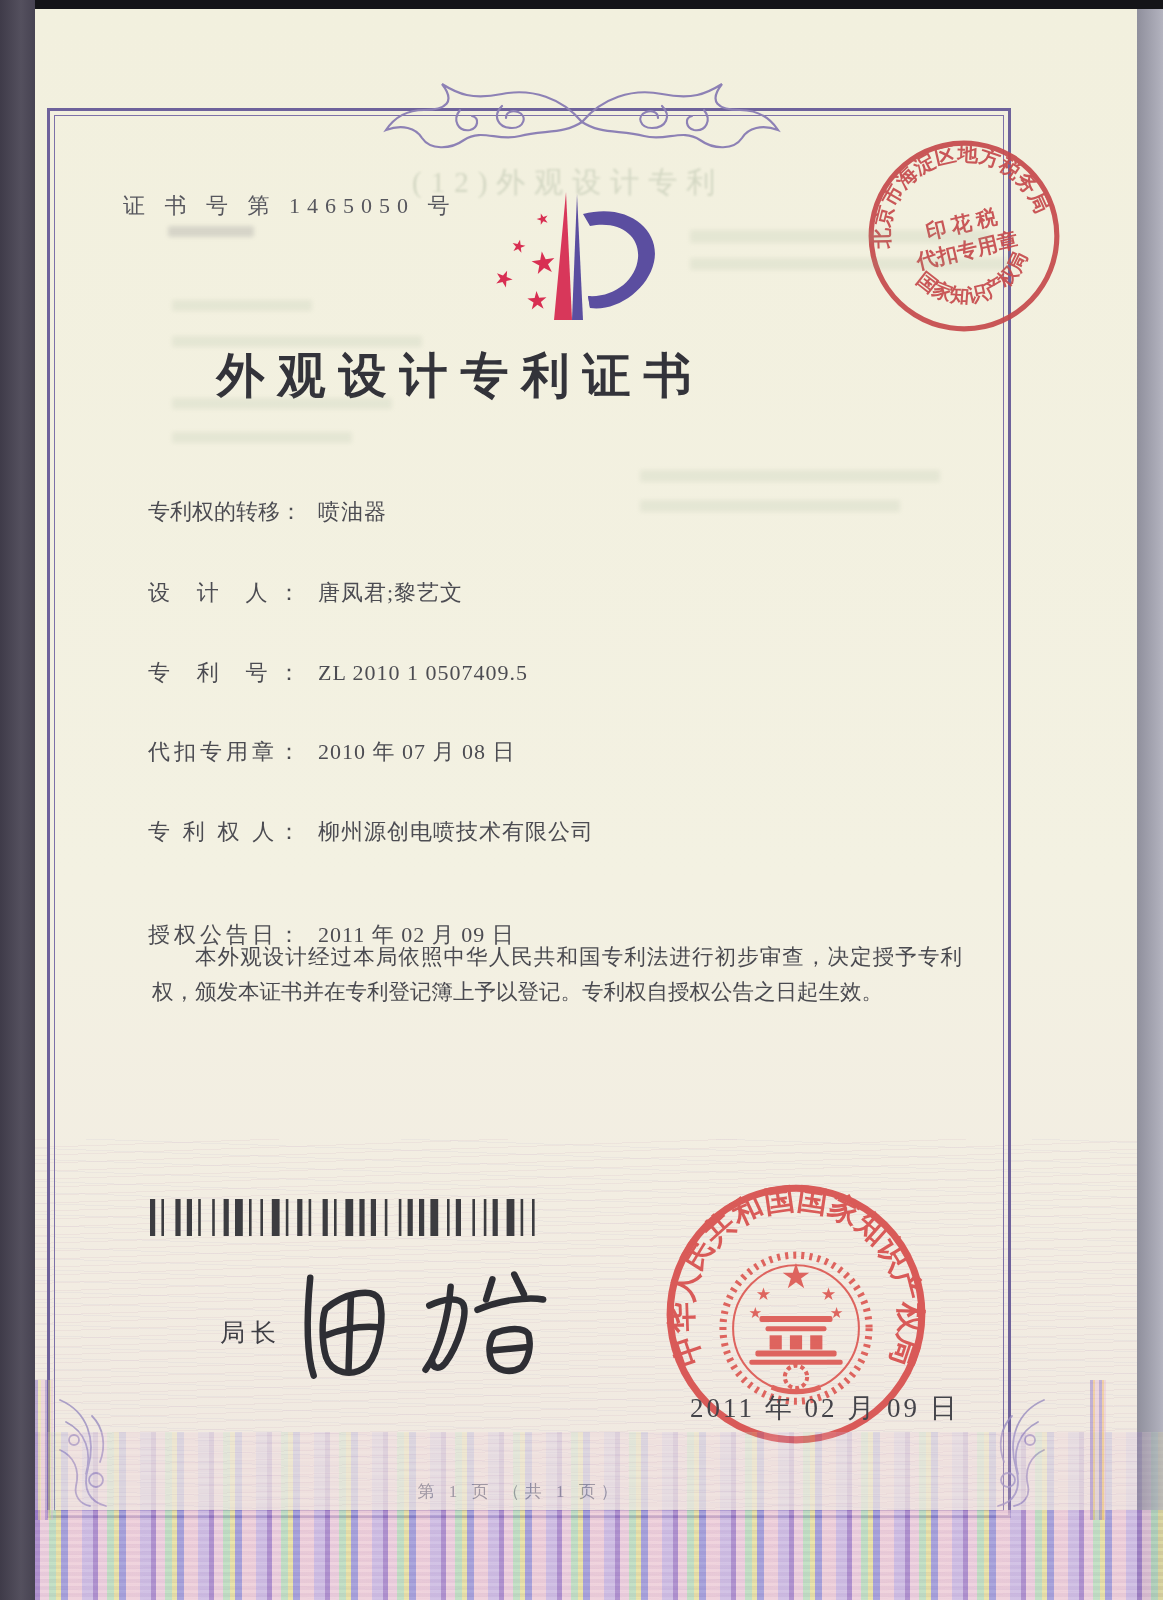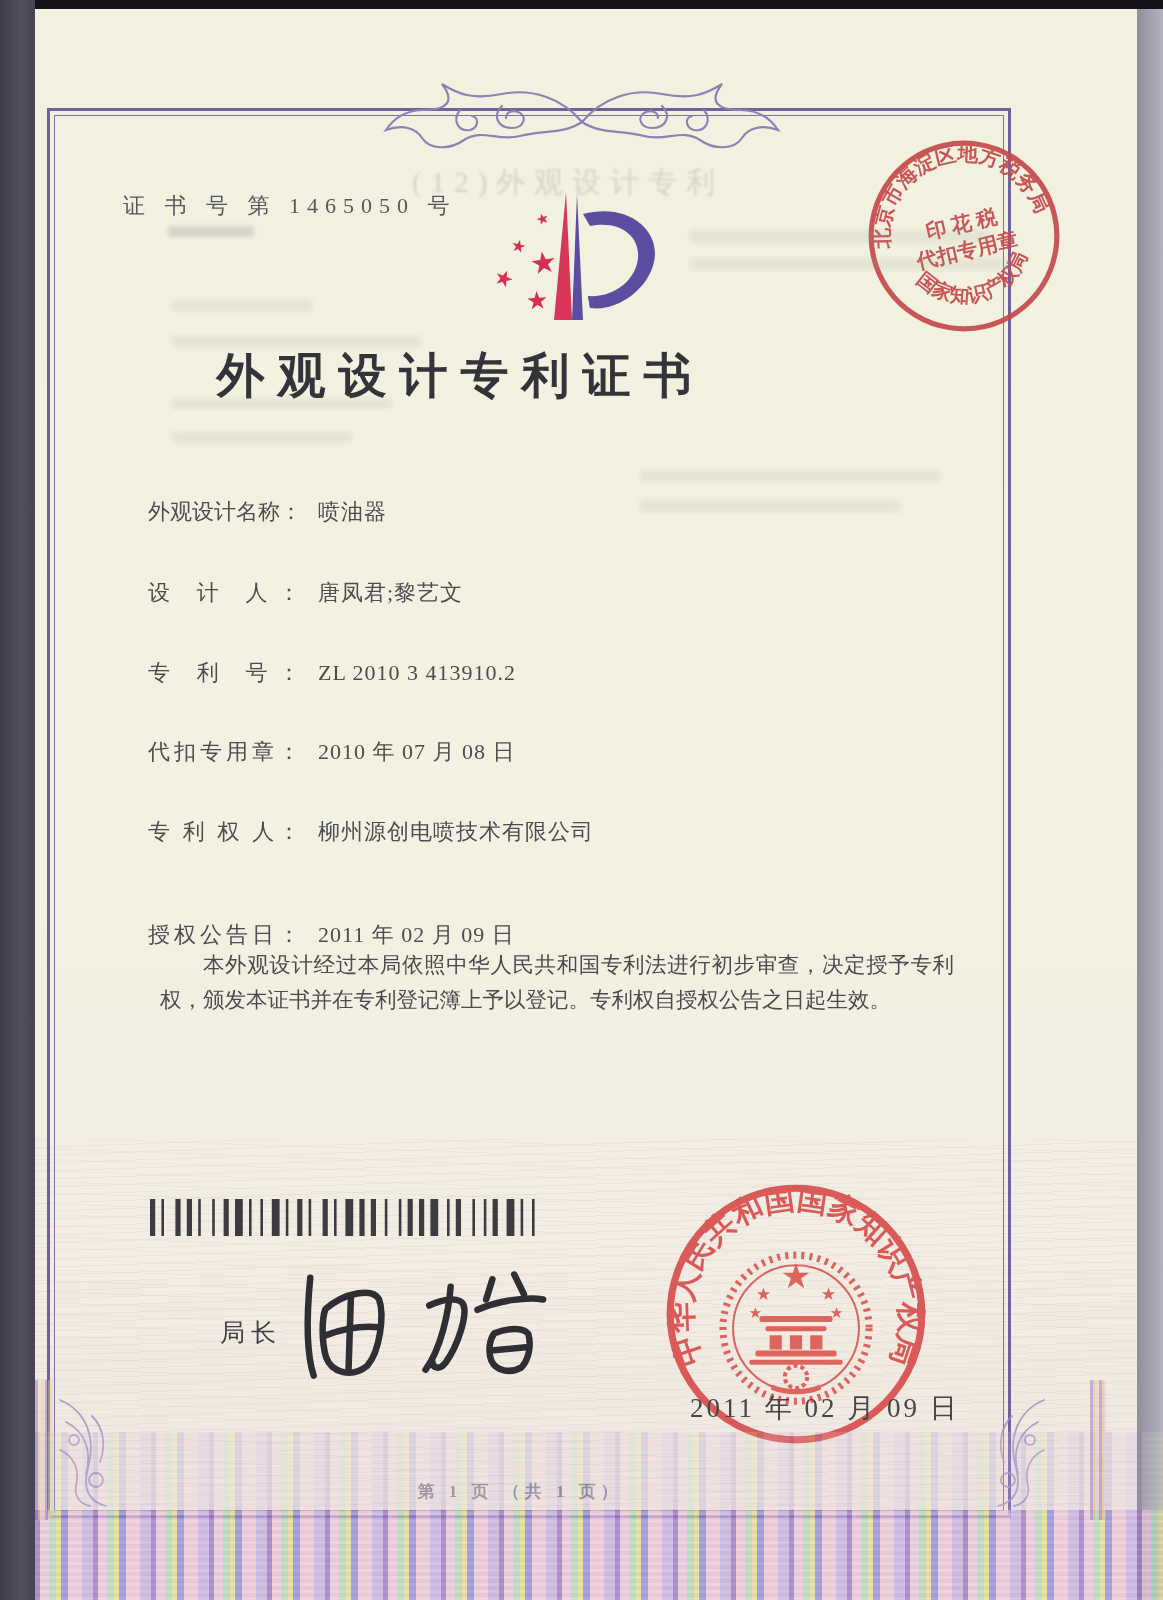--- a/index.html
+++ b/index.html
@@ -51,32 +51,32 @@
   }
   
   .tax-stamp{position:absolute;left:866px;top:138px;width:196px;height:196px;transform:rotate(-13deg);opacity:.92;}
   
   .fields{position:absolute;left:148px;top:488px;width:760px;font-size:22px;color:#4c4c52;}
   .field-row{position:absolute;left:0;white-space:nowrap;}
   .f-label{display:inline-block;width:152px;text-align:justify;text-align-last:justify;}
   .f-value{margin-left:18px;letter-spacing:1px;}
   
   .body-text{position:absolute;left:148px;top:936px;width:818px;font-size:21.5px;line-height:34.5px;color:#4a4a50;text-align:justify;}
-  .body-text p{margin:12px;text-indent:2em;}
+  .body-text p{margin:4px;text-indent:2em;}
   
   .barcode{position:absolute;left:150px;top:1199px;width:386px;height:37px;}
   
   .sig-label{position:absolute;left:220px;top:1316px;font-size:25px;color:#3e3e45;letter-spacing:6px;}
   .sig-draw{position:absolute;left:282px;top:1252px;width:268px;height:148px;transform:rotate(-2deg);}
   .sr-only{position:absolute;width:1px;height:1px;overflow:hidden;clip:rect(0 0 0 0);}
   
   .big-seal{position:absolute;left:658px;top:1176px;width:276px;height:276px;opacity:.93;}
   .seal-date{position:absolute;left:690px;top:1390px;font-size:27px;color:#44444a;letter-spacing:3px;z-index:5;}
   
-  .page-footer{position:absolute;left:0;top:1480px;width:1040px;text-align:center;font-size:17px;color:#8b8b95;letter-spacing:5px;z-index:5;font-weight:bold;}
+  .page-footer{position:absolute;left:0;top:1480px;width:1040px;text-align:center;font-size:17px;color:#8b8b95;letter-spacing:5px;z-index:5;}
   
   .holo, .holo-fade{
     position:absolute;left:35px;width:1128px;z-index:7;
     background:
       repeating-linear-gradient(90deg,
         rgba(156,120,200,.75) 0 5px, rgba(236,200,220,.7) 5px 14px,
         rgba(176,220,184,.7) 14px 21px, rgba(230,224,140,.65) 21px 26px,
         rgba(140,136,216,.7) 26px 33px, rgba(238,200,216,.7) 33px 47px,
         rgba(196,176,228,.7) 47px 58px),
       repeating-linear-gradient(0deg, rgba(255,255,255,.25) 0 3px, rgba(120,80,160,.18) 3px 7px);
@@ -181,23 +181,23 @@
         <textPath href="#taxBot" startOffset="50%" text-anchor="middle">国家知识产权局</textPath>
       </text>
       <text x="95" y="90" text-anchor="middle" font-size="20" font-weight="bold" fill="#c64a4c">印  花  税</text>
       <text x="95" y="116" text-anchor="middle" font-size="20" font-weight="bold" fill="#c64a4c">代扣专用章</text>
     </svg>
   </div>
 
   <div class="main-title">外观设计专利证书</div>
 
   <div class="fields">
-    <div class="field-row" style="top:9px;"><span class="f-label">外观设计名称：</span><span class="f-value">喷油器</span></div>
+    <div class="field-row" style="top:9px;"><span class="f-label">专利权的转移：</span><span class="f-value">喷油器</span></div>
     <div class="field-row" style="top:90px;"><span class="f-label">设 计 人：</span><span class="f-value">唐凤君;黎艺文</span></div>
-    <div class="field-row" style="top:170px;"><span class="f-label">专 利 号：</span><span class="f-value">ZL 2010 3 413910.2</span></div>
+    <div class="field-row" style="top:170px;"><span class="f-label">专 利 号：</span><span class="f-value">ZL 2010 1 0507409.5</span></div>
     <div class="field-row" style="top:249px;"><span class="f-label">代扣专用章：</span><span class="f-value">2010 年 07 月 08 日</span></div>
     <div class="field-row" style="top:329px;"><span class="f-label">专 利 权 人：</span><span class="f-value">柳州源创电喷技术有限公司</span></div>
     <div class="field-row" style="top:432px;"><span class="f-label">授权公告日：</span><span class="f-value">2011 年 02 月 09 日</span></div>
   </div>
 
   <div class="body-text">
     <p>本外观设计经过本局依照中华人民共和国专利法进行初步审查，决定授予专利权，颁发本证书并在专利登记簿上予以登记。专利权自授权公告之日起生效。</p>
   </div>
 
   <svg class="barcode" id="barcode" viewBox="0 0 386 37" preserveAspectRatio="none">

